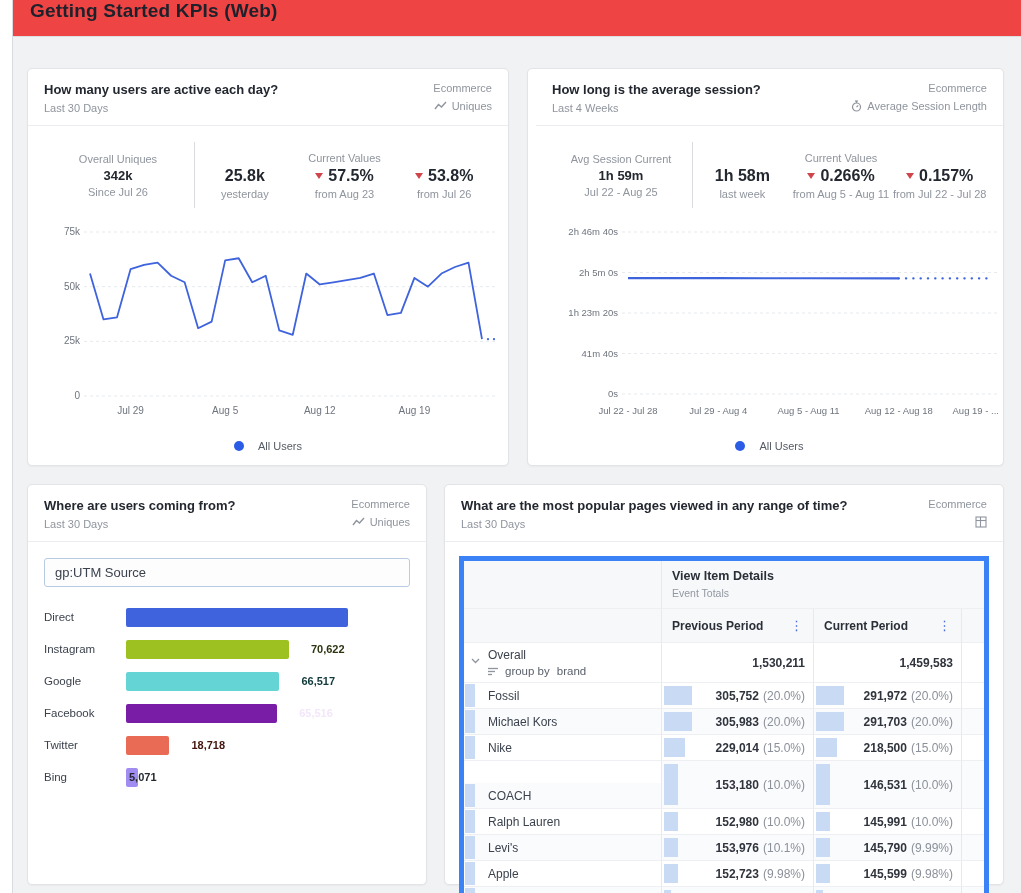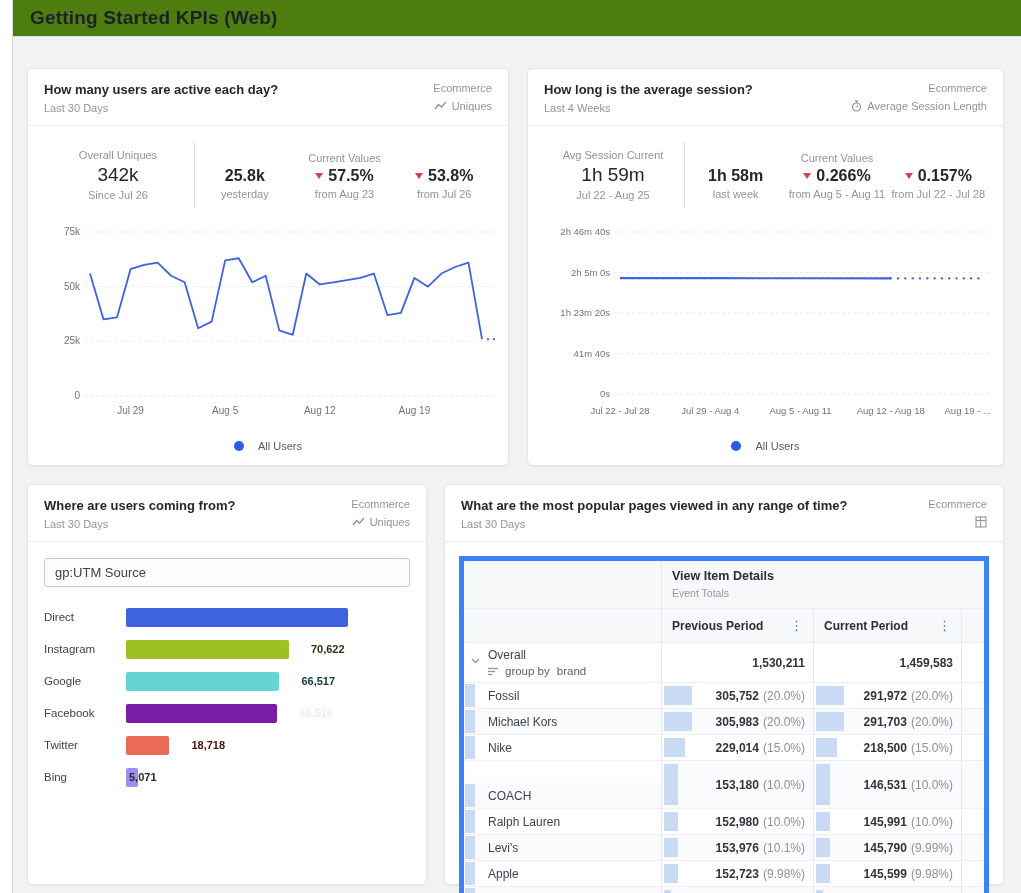--- a/index.html
+++ b/index.html
@@ -5,41 +5,41 @@
   * { margin:0; padding:0; box-sizing:border-box; }
   html,body { width:1021px; height:893px; }
   body {
     font-family:"Liberation Sans", sans-serif;
     background:#f1f2f4;
     position:relative;
     overflow:hidden;
     color:#23272f;
   }
   .left-gutter { position:absolute; left:0; top:0; width:13px; height:893px; background:#ffffff; border-right:1px solid #d9dbde; z-index:4; }
-  .topbar { position:absolute; left:13px; top:0; width:1008px; height:37px; background:#4d7c0f; border-bottom:1px solid #dcdee1; display:flex; align-items:center; padding-left:17px; z-index:3; }
+  .topbar { position:absolute; left:13px; top:0; width:1008px; height:37px; background:#ef4444; border-bottom:1px solid #dcdee1; display:flex; padding-left:17px; z-index:3; }
   .page-title { font-size:19px; font-weight:700; color:#1c212b; letter-spacing:.2px; }
 
   .card { position:absolute; background:#ffffff; border:1px solid #e2e4e8; border-radius:5px; box-shadow:0 1px 2px rgba(20,24,31,.04); }
   #card-active   { left:27px;  top:68px;  width:482px; height:398px; }
-  #card-session  { left:527px; top:68px;  width:477px; height:398px; }
+  #card-session  { left:527px; top:68px;  width:477px; height:398px;padding-left:8px; }
   #card-utm      { left:27px;  top:484px; width:400px; height:401px; }
   #card-pages    { left:444px; top:484px; width:560px; height:401px; }
 
   .card-header { display:flex; justify-content:space-between; align-items:flex-start; padding:13px 16px 10px 16px; border-bottom:1px solid #ebedf0; min-height:57px; }
   .q-title { font-size:13px; font-weight:700; color:#23272f; margin-bottom:5px; }
   .q-range { font-size:11px; color:#8f949d; }
   .card-meta { text-align:right; }
   .board-name { font-size:11px; color:#8f949d; }
   .metric-row { display:flex; align-items:center; justify-content:flex-end; gap:5px; margin-top:6px; font-size:11px; color:#8f949d; }
 
   .stats { display:flex; align-items:center; padding:12px 14px 6px 14px; height:92px; }
   .stat-overall { width:152px; text-align:center; }
   .stat-overall-2 { width:142px; text-align:center; }
   .stat-label { font-size:11px; color:#8f949d; margin-bottom:3px; }
-  .stat-big { font-size:19px; font-weight:400; color:#23272f; }
+  .stat-big { font-size:13px; font-weight:700; color:#23272f; }
   .stat-sub { font-size:11px; color:#8f949d; margin-top:3px; }
   .stat-divider { width:1px; height:66px; background:#d9dbde; flex:none; }
   .stat-group { flex:1; padding-top:2px; }
   .stat-caption { text-align:center; font-size:11px; color:#8f949d; margin-bottom:3px; }
   .stat-cols { display:flex; }
   .stat-col { flex:1; text-align:center; }
   .stat-value { font-size:16px; font-weight:700; color:#23272f; display:flex; align-items:center; justify-content:center; gap:5px; }
   .down-tri { width:0; height:0; border-left:4px solid transparent; border-right:4px solid transparent; border-top:6px solid #d0454c; display:inline-block; }
 
   .chart-wrap { padding:6px 10px 0 12px; }

